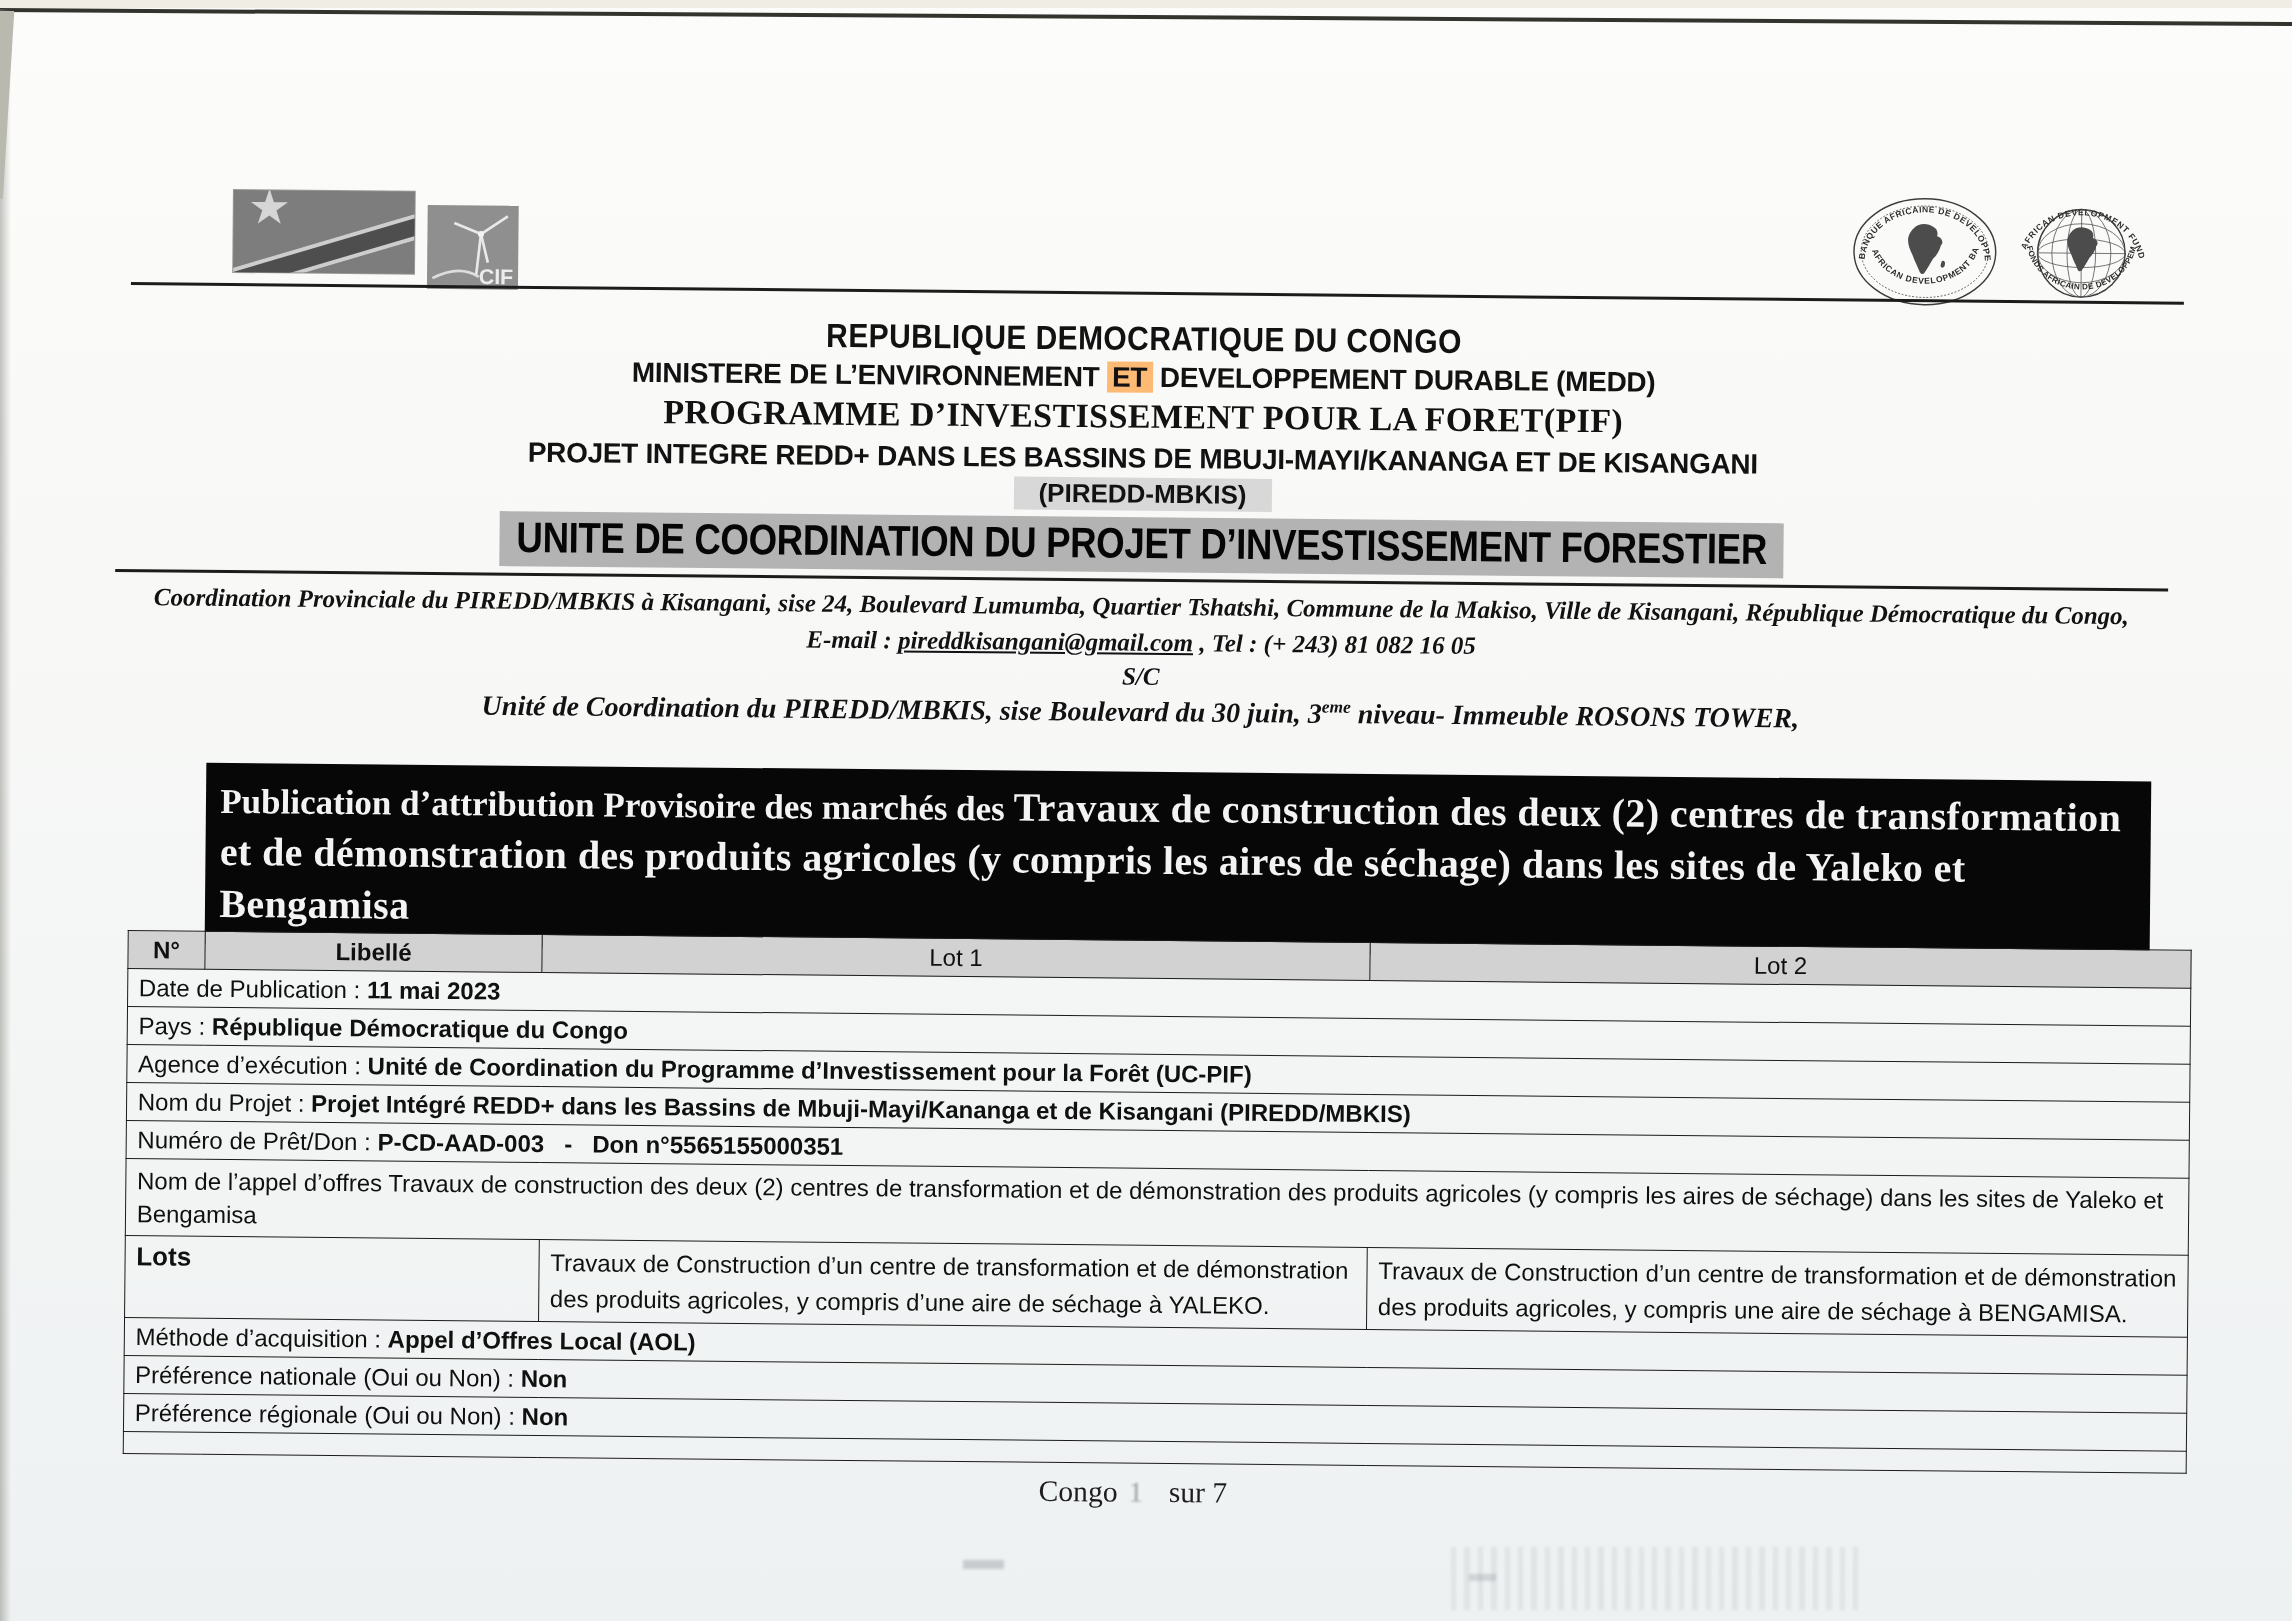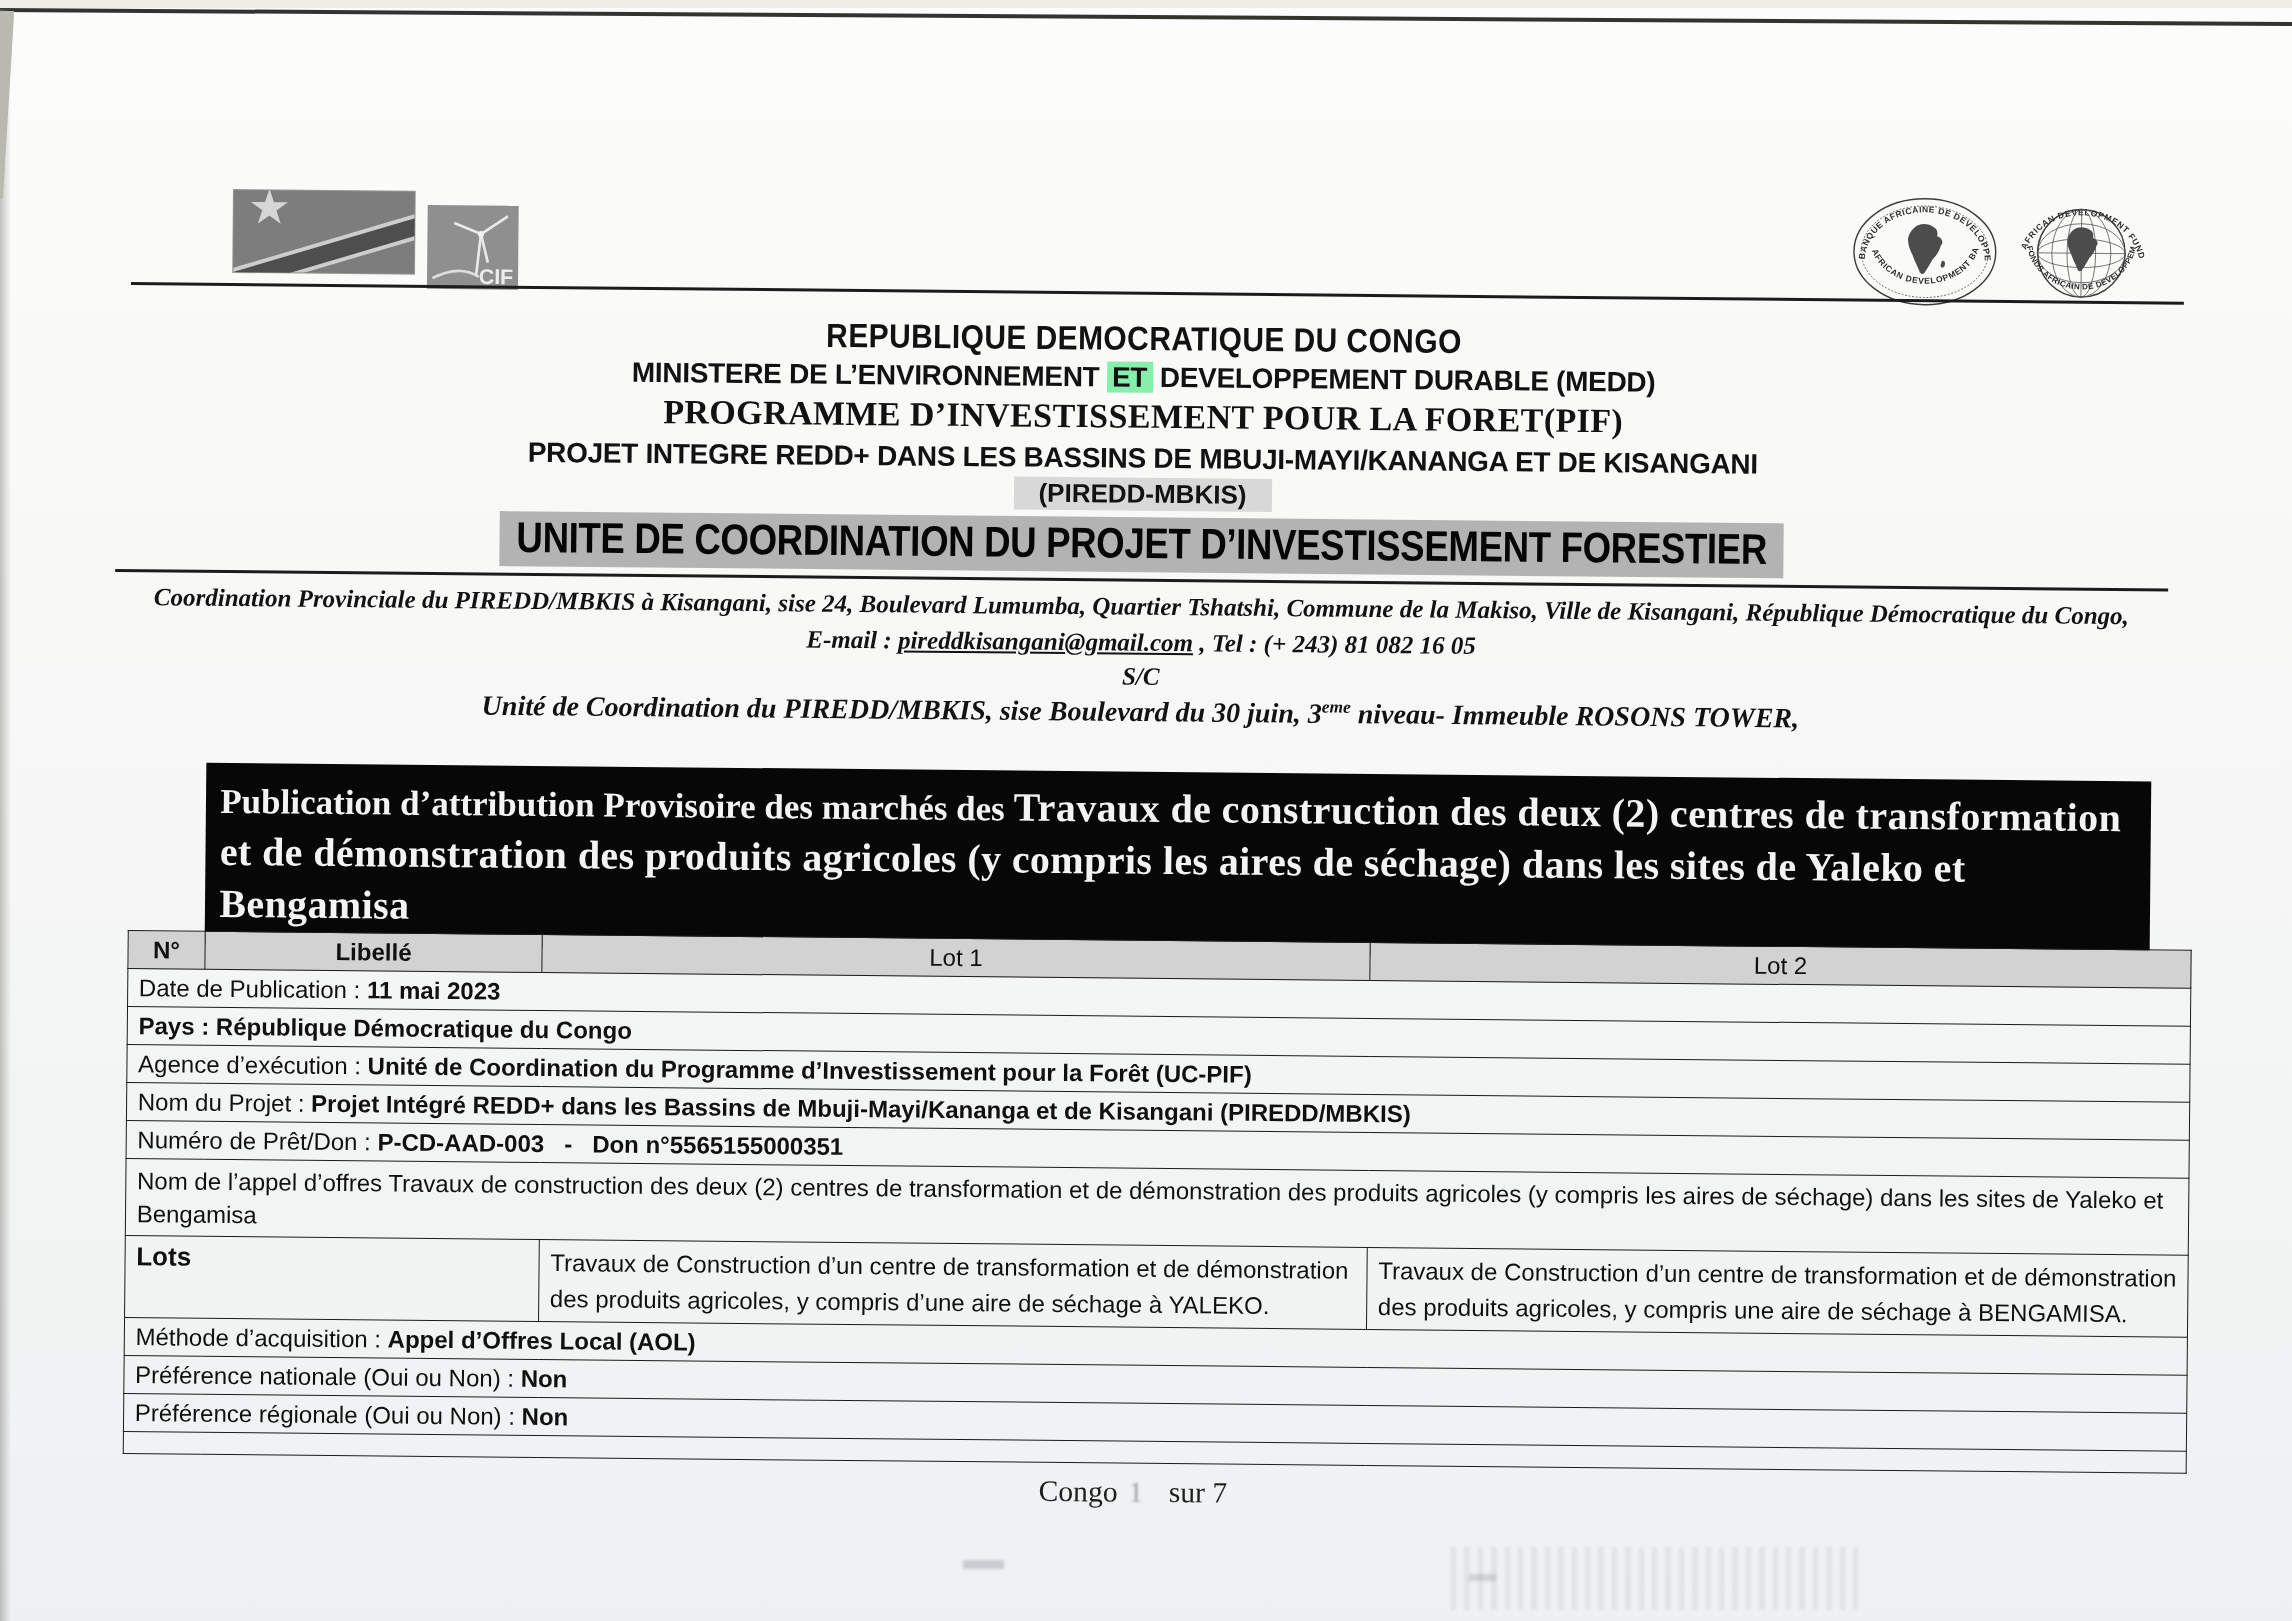--- a/index.html
+++ b/index.html
@@ -38,21 +38,21 @@
   .logos-right { position:absolute; left:1852px; top:179px; display:flex; gap:12.5px; align-items:center; }
 
   
   .rule-logos { position:absolute; left:133px; top:283px; width:2053px; height:2.7px; background:#1c1c1c; }
   .rule-mid { width:2053px; height:2.7px; background:#1c1c1c; margin:9px auto 0; }
 
   
   .header-text { position:absolute; left:0; top:313px; width:2293px; text-align:center; }
   .h-country  { font-size:30px; font-weight:800; letter-spacing:0.4px; transform:scaleY(1.12); }
   .h-ministry { font-size:28px; font-weight:700; margin-top:6.3px; letter-spacing:-0.3px; }
-  .et-box { background:#86efac; padding:0 5.4px; margin:0 7.2px; }
+  .et-box { background:#fdba74; padding:0 5.4px; margin:0 7.2px; }
   .h-programme { font-family:"Liberation Serif",serif; font-weight:700; font-size:34px; margin-top:3.6px; letter-spacing:0.4px; }
   .h-projet { font-size:28px; font-weight:700; margin-top:7.2px; letter-spacing:-0.3px; }
   .h-acronym { font-size:26px; font-weight:700; margin-top:2.7px; }
   .acronym-smudge { display:inline-block; background:#d8d8d8; padding:0.9px 25px; }
   .h-unit { margin-top:9px; }
   .unit-highlight { display:inline-block; background:#b3b3b3; color:#060606; font-size:39px; font-weight:700;
                     padding:1.8px 18px 4.5px; letter-spacing:-0.4px; transform:scale(.94,1.1); }
   .address { font-family:"Liberation Serif",serif; font-style:italic; font-weight:700; font-size:25px;
              margin:7.2px auto 0; width:1997px; line-height:1.45; white-space:pre-wrap; }
   .address-email { text-decoration:underline; }
@@ -70,21 +70,21 @@
 
   
   .doc-table { position:absolute; left:136px; top:931px; width:2063px; border-collapse:collapse;
                table-layout:fixed; font-size:24px; color:#101010; }
   .doc-table th, .doc-table td { border:1.8px solid #1b1b1b; padding:4.5px 10.7px; }
   .doc-table thead th { background:#d2d2d2; text-align:center; font-size:24px; height:38px; }
   .th-main { font-weight:700; }
   .th-lot  { font-weight:400; }
   .lbl { font-weight:400; }
   .val { font-weight:700; white-space:pre-wrap; }
-  .lbl-bold { font-weight:700; }
+  .lbl-bold { font-weight:400; }
   .row-appel td { line-height:1.4; }
   .lots-label { font-weight:700; vertical-align:top; font-size:26px; }
   .lot-cell { vertical-align:top; line-height:1.5; }
   .empty-row td { height:21.5px; padding:0; }
 
   
   .footer { position:absolute; left:0; top:1467px; width:2293px; text-align:center;
             font-family:"Liberation Serif",serif; font-size:29.6px; color:#1d1d1d; }
   .footer .num { color:#9aa2a8; filter:blur(0.9px); margin:0 10.7px; }
   .footer .sep { margin-left:15px; }

